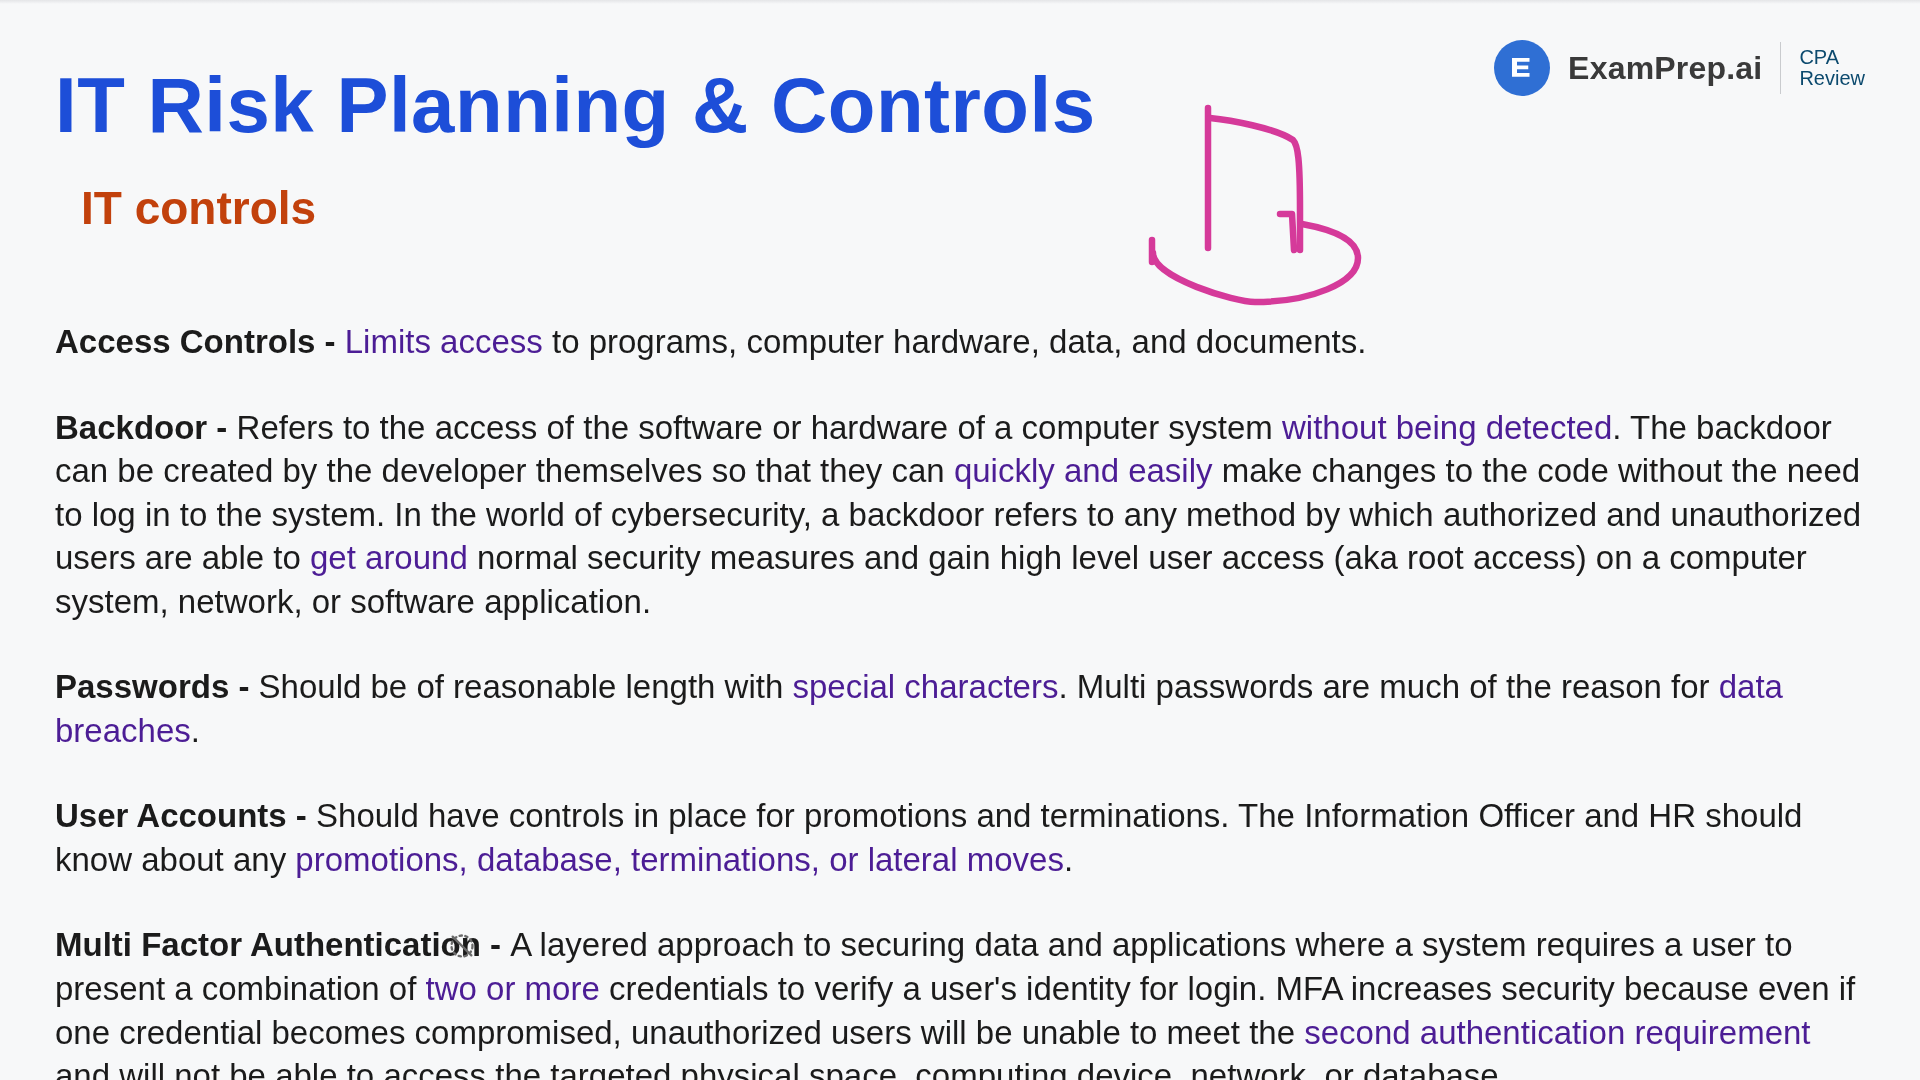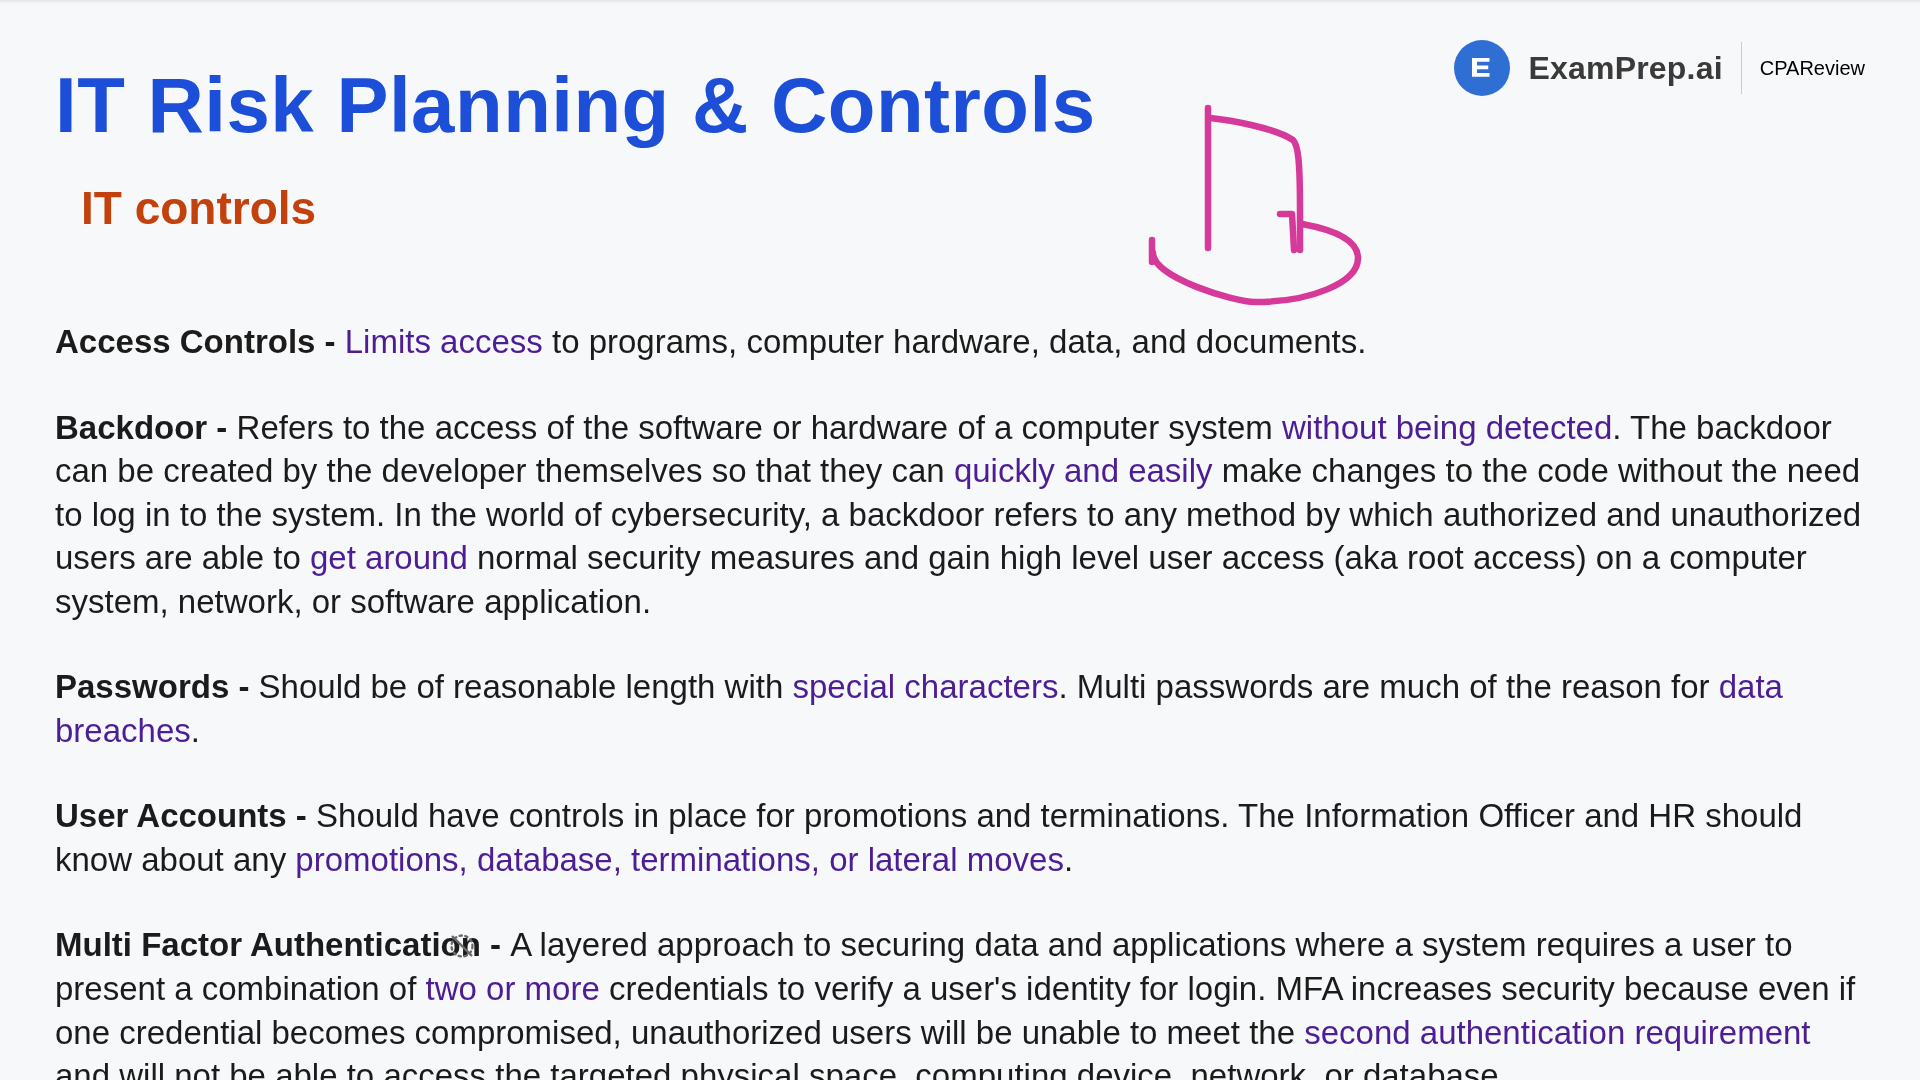--- a/index.html
+++ b/index.html
@@ -43,23 +43,23 @@
   .logo-text {
     font-size: 32px;
     font-weight: 700;
     color: #3a3a3a;
     letter-spacing: .2px;
   }
   .logo-divider {
     width: 1px; height: 52px; background: #c9cbce;
   }
   .logo-sub {
-    display: flex; flex-direction: row;
+    display: flex; flex-direction: column;
     font-size: 20px; line-height: 1.05;
-    color: #000000; font-weight: 500;
+    color: #0c4a6e; font-weight: 500;
   }
 
   .title {
     font-size: 78px;
     font-weight: 700;
     letter-spacing: .5px;
     color: #1d4ed8;
     margin-top: 30px;
   }
   .subtitle {

